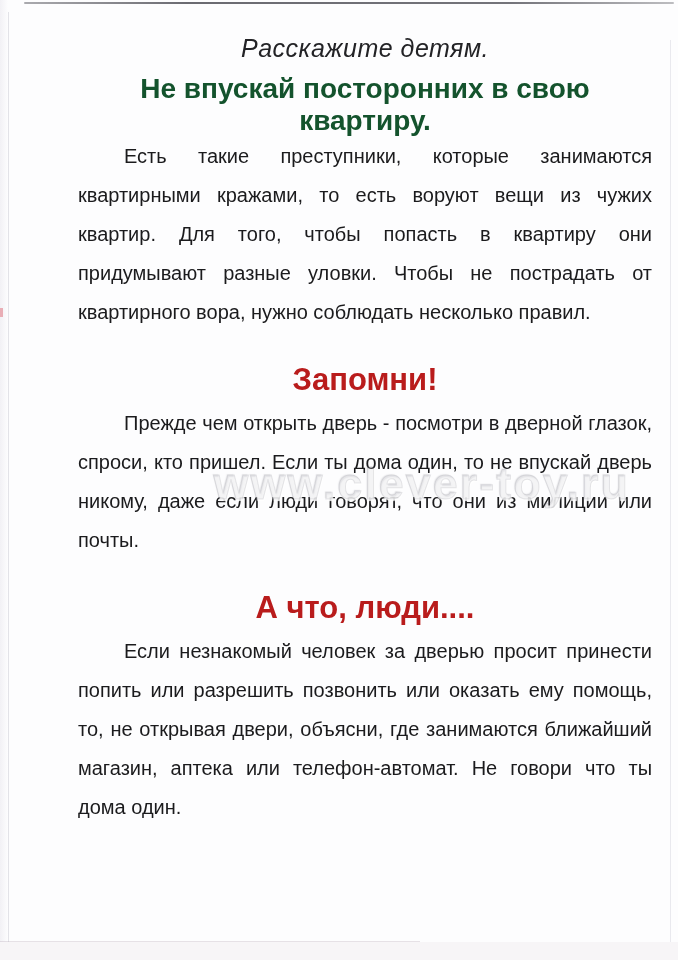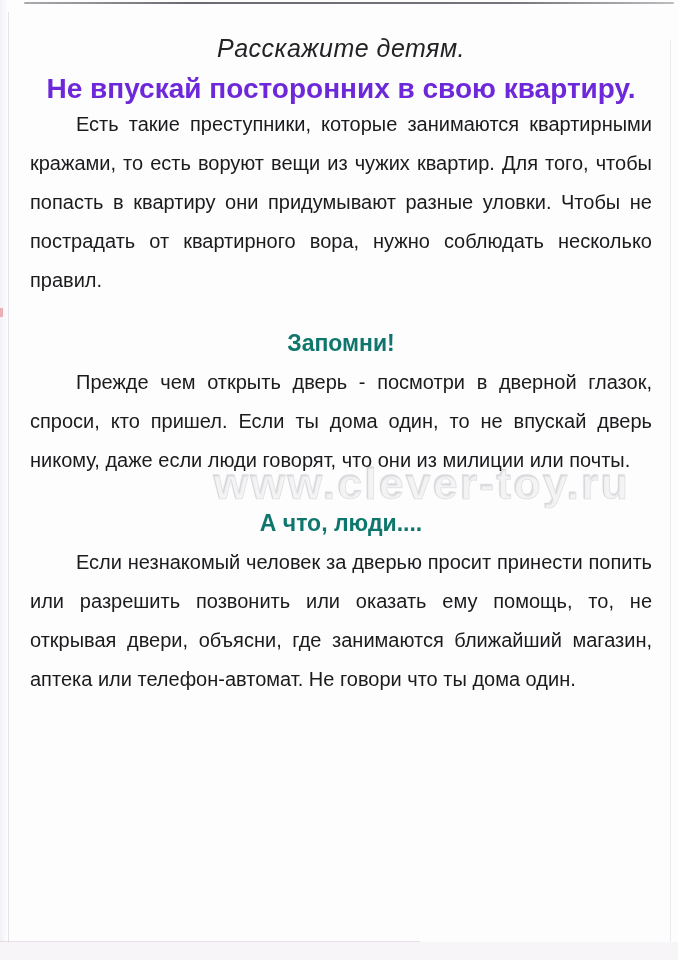--- a/index.html
+++ b/index.html
@@ -52,53 +52,54 @@
   }
   .pink-speck {
     position: absolute;
     left: 0; top: 308px; width: 3px; height: 9px;
     background: #e9aeb6;
   }
   
   .content {
     position: relative;
     padding: 26px 26px 0 30px;
+    margin-left: 48px;
   }
   .series-title {
     text-align: center;
     font-style: italic;
     font-weight: 400;
     font-size: 25px;
     letter-spacing: 0.5px;
     margin: 8px 0 0;
     color: #232326;
   }
   .main-title {
     text-align: center;
     font-weight: 700;
     font-size: 28px;
     margin: 10px 0 0;
-    color: #6d28d9;
+    color: #14532d;
   }
   .body-text p {
     font-size: 20px;
     line-height: 39px;
     text-align: justify;
     text-indent: 46px;
     margin: 0;
   }
   .intro {
     margin-top: 34px;
   }
   .section-heading {
     text-align: center;
     font-weight: 700;
-    font-size: 23px;
+    font-size: 31px;
     margin: 30px 0 6px;
-    color: #0f766e;
+    color: #b91c1c;
   }
   
   .watermark {
     position: absolute;
     left: 90px;
     top: 458px;
     width: 540px;
     text-align: right;
     white-space: nowrap;
     font-size: 45px;

